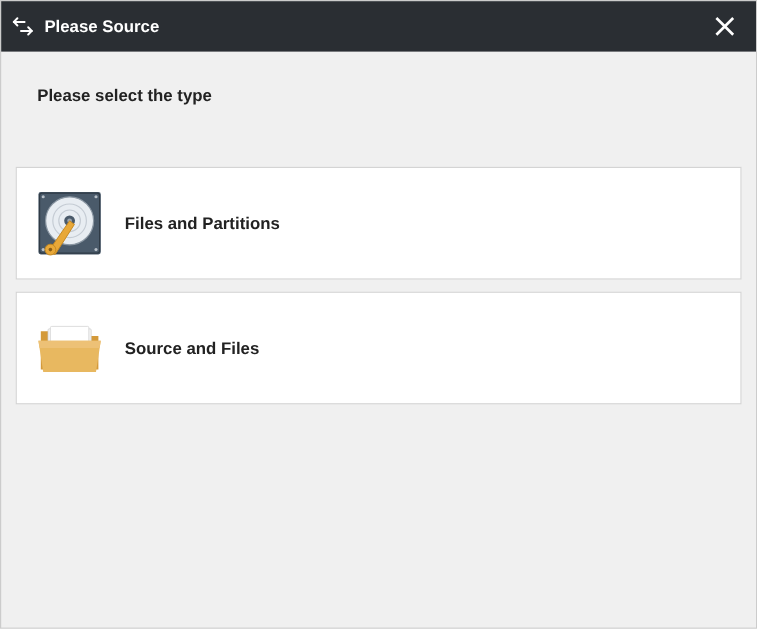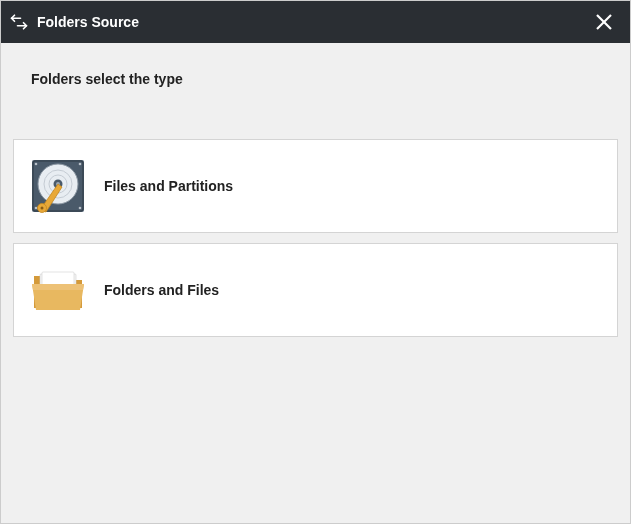--- a/index.html
+++ b/index.html
@@ -91,31 +91,31 @@
 <div class="dialog">
   <div class="titlebar">
     <span class="titlebar-icon">
       <svg width="18" height="18" viewBox="0 0 24 24" fill="none">
         <path d="M6 3 L2 7 L6 11" stroke="#fff" stroke-width="2.2" fill="none" stroke-linecap="round" stroke-linejoin="round"></path>
         <path d="M2 7 L14 7" stroke="#fff" stroke-width="2.2" stroke-linecap="round"></path>
         <path d="M18 13 L22 17 L18 21" stroke="#fff" stroke-width="2.2" fill="none" stroke-linecap="round" stroke-linejoin="round"></path>
         <path d="M22 17 L10 17" stroke="#fff" stroke-width="2.2" stroke-linecap="round"></path>
       </svg>
     </span>
-    <span class="titlebar-title">Folders Source</span>
+    <span class="titlebar-title">Please Source</span>
     <span class="close-btn">
       <svg width="18" height="18" viewBox="0 0 18 18">
         <line x1="2" y1="2" x2="16" y2="16" stroke="#fff" stroke-width="2.2"></line>
         <line x1="16" y1="2" x2="2" y2="16" stroke="#fff" stroke-width="2.2"></line>
       </svg>
     </span>
   </div>
 
   <div class="content">
-    <div class="prompt">Folders select the type</div>
+    <div class="prompt">Please select the type</div>
 
     <div class="option">
       <div class="option-icon">
         <svg width="60" height="60" viewBox="0 0 60 60">
           <rect x="4" y="4" width="52" height="52" rx="2" fill="#4a5a6a"></rect>
           <rect x="5" y="5" width="50" height="50" rx="2" fill="none" stroke="#2f3a45" stroke-width="1"></rect>
           <circle cx="8" cy="8" r="1.3" fill="#b8c0c8"></circle>
           <circle cx="52" cy="8" r="1.3" fill="#b8c0c8"></circle>
           <circle cx="8" cy="52" r="1.3" fill="#b8c0c8"></circle>
           <circle cx="52" cy="52" r="1.3" fill="#b8c0c8"></circle>
@@ -135,16 +135,16 @@
     <div class="option">
       <div class="option-icon">
         <svg width="60" height="60" viewBox="0 0 60 60">
           <path d="M6 16 L6 48 L54 48 L54 20 L28 20 L24 16 Z" fill="#d49a3a"></path>
           <rect x="12" y="14" width="36" height="14" rx="1" fill="#f5f5f5" stroke="#d0d0d0" stroke-width="0.6"></rect>
           <rect x="14" y="12" width="32" height="14" rx="1" fill="#ffffff" stroke="#d0d0d0" stroke-width="0.6"></rect>
           <path d="M4 24 L56 24 L52 50 L8 50 Z" fill="#e8b860"></path>
           <path d="M4 24 L56 24 L55 30 L5 30 Z" fill="#edc176"></path>
         </svg>
       </div>
-      <div class="option-label">Folders and Files</div>
+      <div class="option-label">Source and Files</div>
     </div>
   </div>
 </div>
 
 </body></html>

